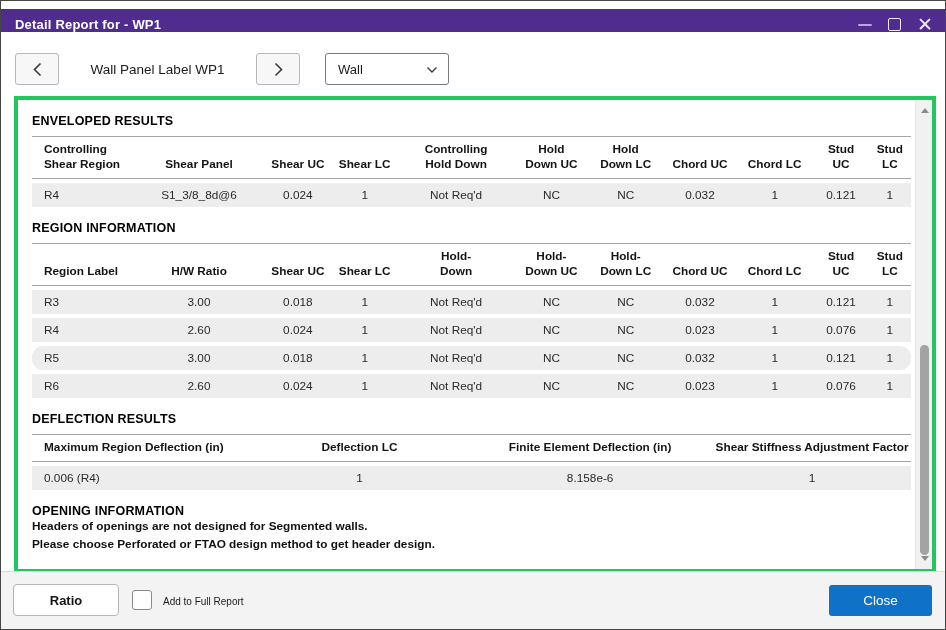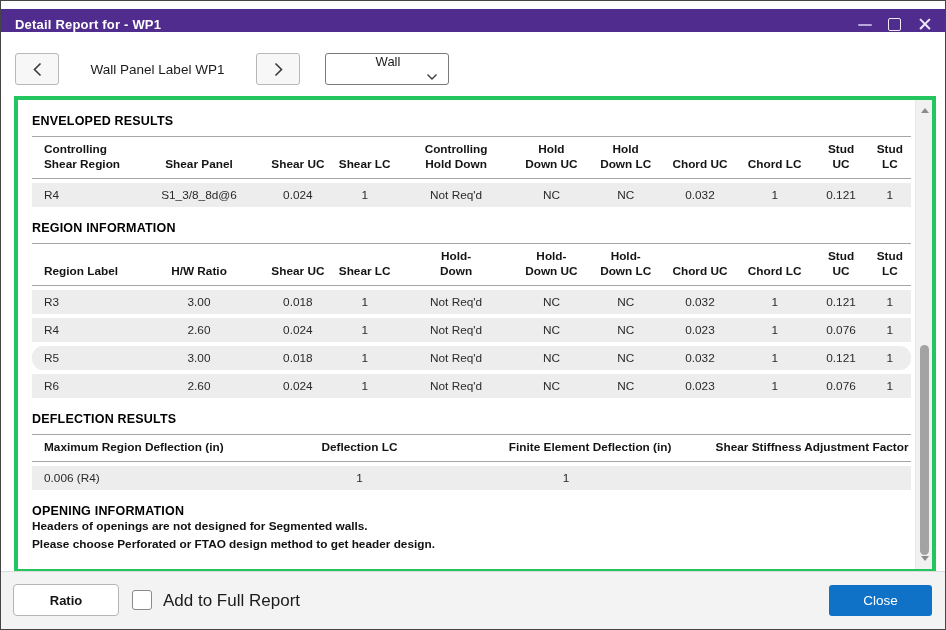--- a/index.html
+++ b/index.html
@@ -34,21 +34,21 @@
   .nav-btn.next { left:255px; }
   .panel-label {
     position:absolute; left:58px; width:197px; top:21px; height:32px;
     display:flex; align-items:center; justify-content:center;
     font-size:13.5px; color:#1b1b1b;
   }
   .view-select {
     position:absolute; left:324px; top:21px; width:124px; height:32px;
     border:1px solid #7a7a7a; border-radius:3px; background:#fff;
     display:flex; align-items:center; padding:0 10px 0 12px; cursor:pointer;
-    font-size:13px; color:#1b1b1b;flex-direction:column;
+    font-size:13px; color:#1b1b1b;
   }
   .view-select .chev { margin-left:auto; }
 
   
   .content-panel {
     position:absolute; left:13px; top:95px; width:922px; height:477px;
     border:4px solid #22c55e; background:#fff; overflow:hidden;
   }
   .content-inner { position:absolute; left:0; top:0; right:17px; bottom:0; padding:14px 4px 0 14px; }
 
@@ -92,21 +92,21 @@
   }
   .print-btn {
     position:absolute; left:12px; top:12px; width:106px; height:32px;
     background:#fff; border:1px solid #b5b5b5; border-radius:4px;
     font-size:13px; font-weight:600; color:#141414; cursor:pointer;
     display:flex; align-items:center; justify-content:center;
   }
   .chk { position:absolute; left:131px; top:18px; width:20px; height:20px;
     background:#fff; border:1px solid #8a8a8a; border-radius:3px; cursor:pointer; }
   .chk-label { position:absolute; left:162px; top:0; height:58px; display:flex; align-items:center;
-    font-size:17px; color:#1b1b1b; }
+    font-size:10px; color:#1b1b1b; }
   .close-btn {
     position:absolute; right:13px; top:13px; width:103px; height:31px;
     background:var(--closebtn,#1072c6); border:none; border-radius:3px;
     color:#fff; font-size:13.5px; cursor:pointer;
     display:flex; align-items:center; justify-content:center;
   }
 </style>
 </head>
 <body>
 
@@ -260,20 +260,21 @@
       <div class="tbl">
           <div class="tbl-head">
             <div class="th first" style="width: 25%;">Maximum Region Deflection (in)</div>
             <div class="th" style="width: 24.5%;">Deflection LC</div>
             <div class="th" style="width: 28%;">Finite Element Deflection (in)</div>
             <div class="th" style="width: 22.5%;">Shear Stiffness Adjustment Factor</div>
           </div>
           <div class="tbl-row" style="background: rgb(237, 237, 237);">
             <div class="td first" style="width: 25%;">0.006 (R4)</div>
             <div class="td" style="width: 24.5%;">1</div>
+            <div class="td" style="width: 28%;">8.158e-6</div>
             <div class="td" style="width: 22.5%;">1</div>
           </div>
         </div>
 
       <div class="section-title">OPENING INFORMATION</div>
       <div class="opening-lines">
         <div>Headers of openings are not designed for Segmented walls.</div>
         <div>Please choose Perforated or FTAO design method to get header design.</div>
       </div>
 

